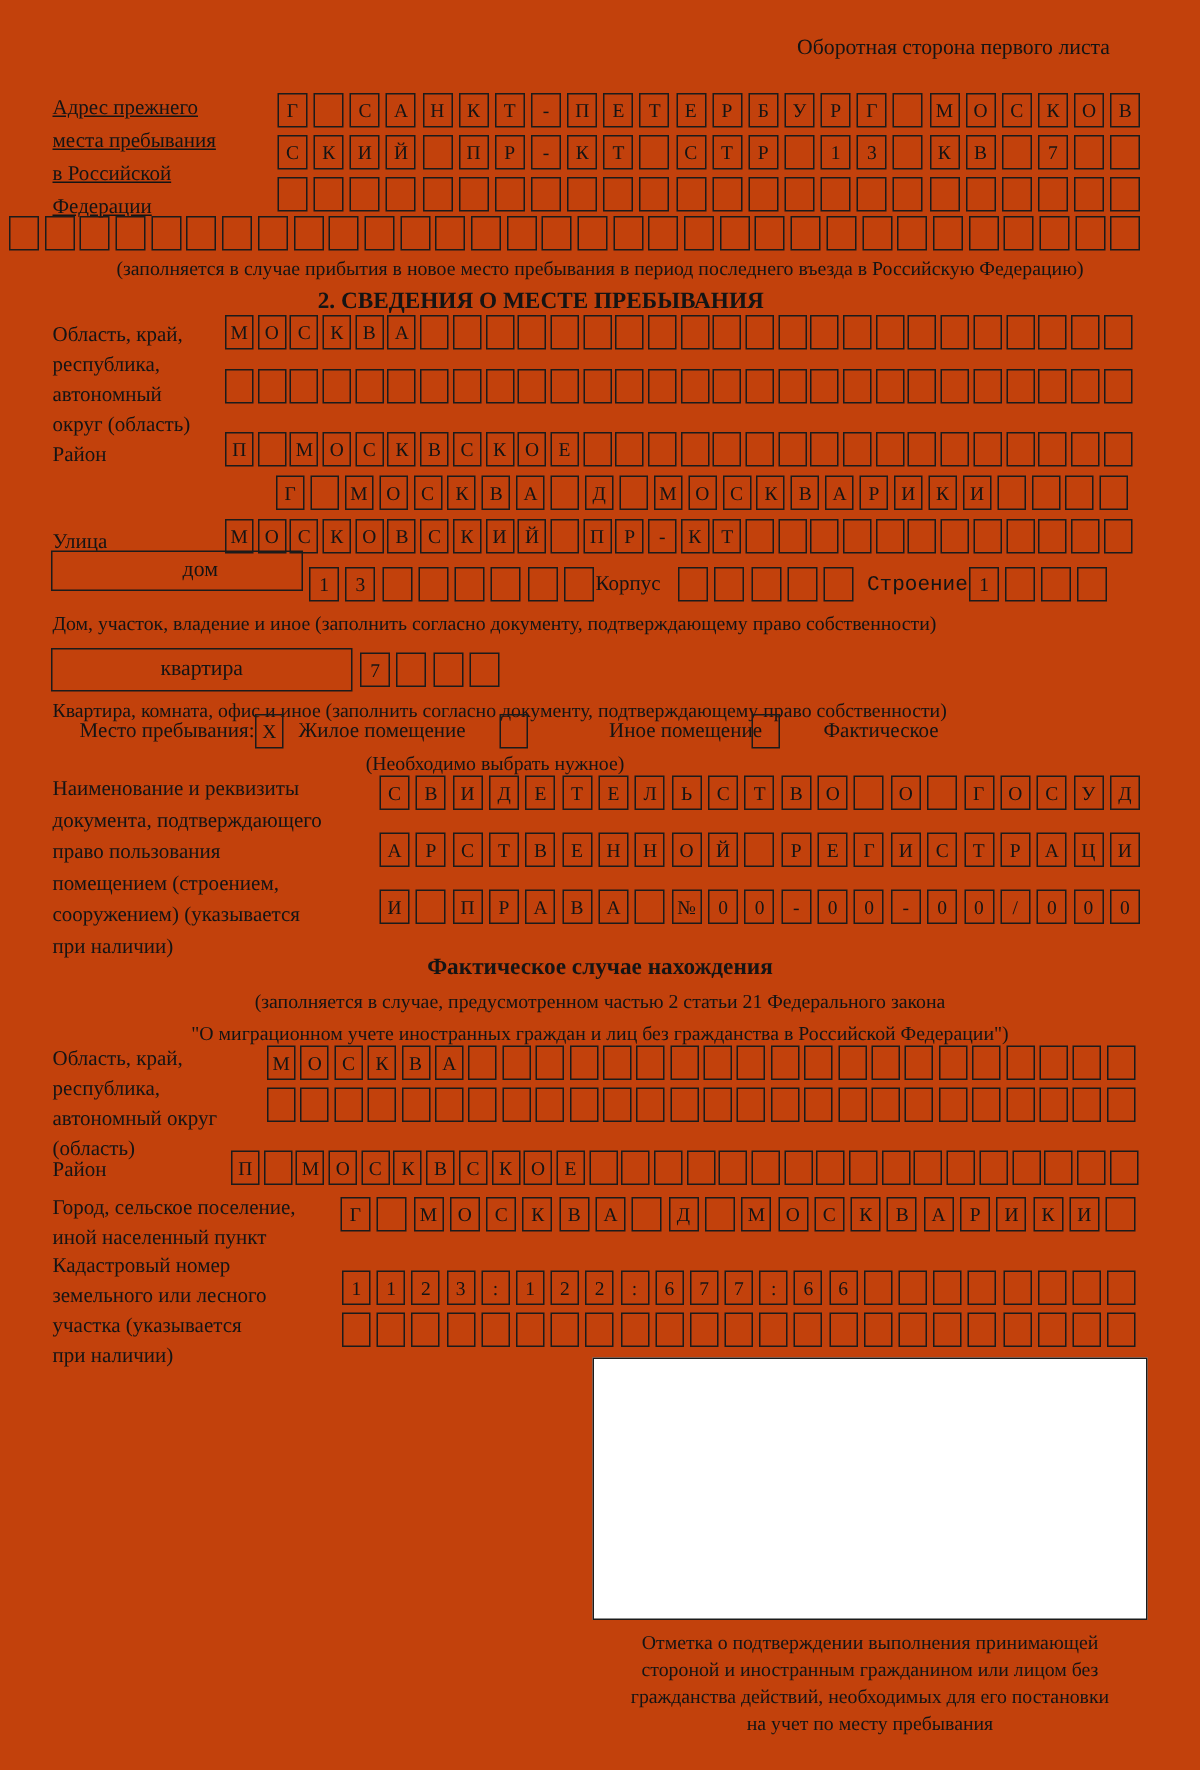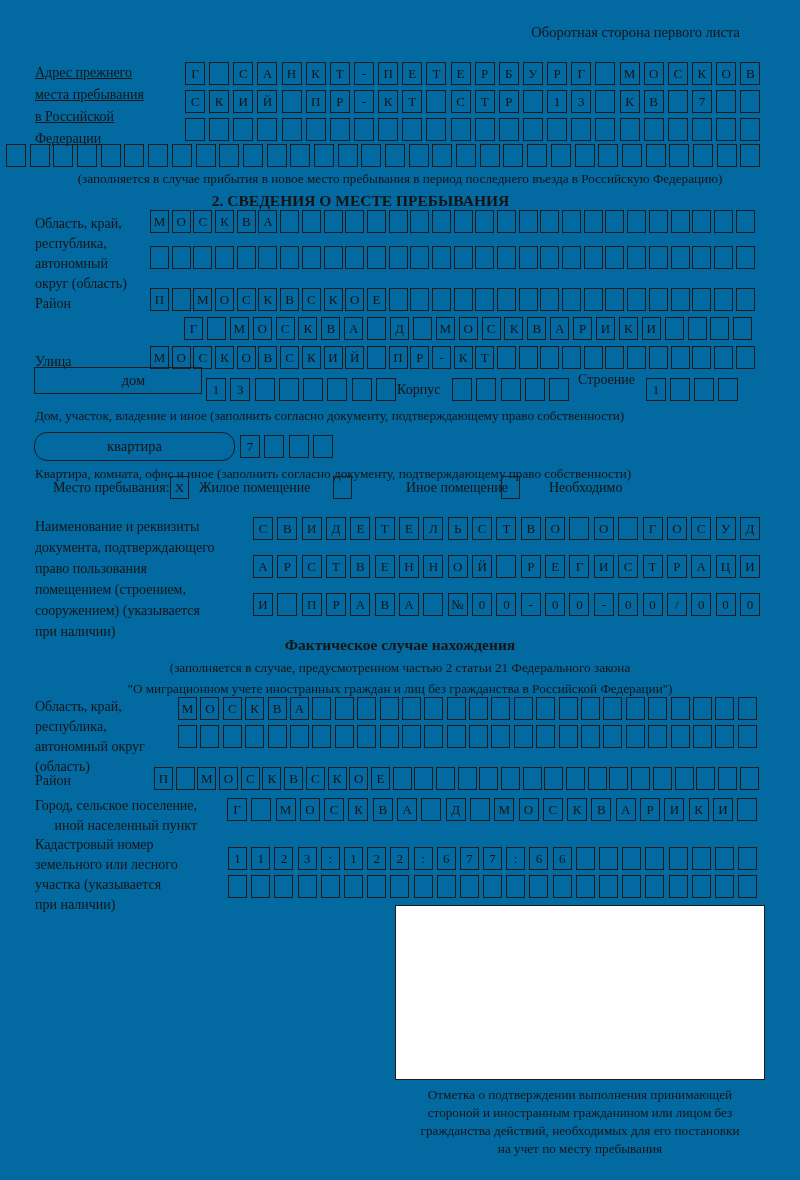--- a/index.html
+++ b/index.html
@@ -1,16 +1,16 @@
 <!DOCTYPE html>
 <html><head>
 <meta charset="utf-8">
 <style>
   html,body{margin:0;padding:0;background:#fff;}
-  .page{position:relative;width:800px;height:1180px;background:#0369a1;
+  .page{position:relative;width:800px;height:1180px;background:#c2410c;
         font-family:"Liberation Serif","DejaVu Serif",serif;color:#141414;overflow:hidden;}
   .abs{position:absolute;}
   .lbl{font-size:14px;line-height:20px;}
   .multiline{white-space:pre-line;}
   .caption{font-size:13.2px;line-height:16px;}
   .center{text-align:center;}
   .heading{font-weight:bold;font-size:15.5px;}
   .cellrow{position:absolute;display:flex;}
   .cell{flex:none;box-sizing:border-box;width:var(--cw,20px);height:23px;
         border:1.7px solid #1b1b1b;margin-right:calc(var(--p,24px) - var(--cw,20px));
@@ -319,45 +319,46 @@
       <span class="cell"></span>
     </div>
   <div class="abs lbl" style="left:397px;top:380px;font-family:Liberation Serif, serif;">Корпус</div>
   <div class="cellrow" style="left:452px;top:378px;--p:24.3px;--cw:20px;">
       <span class="cell"></span>
       <span class="cell"></span>
       <span class="cell"></span>
       <span class="cell"></span>
       <span class="cell"></span>
     </div>
-  <div class="abs lbl" style="left:578px;top:370px;">Строение</div>
+  <div class="abs lbl" style="left:578px;top:380px;font-family:Liberation Mono, monospace;">Строение</div>
   <div class="cellrow" style="left:646px;top:378px;--p:24px;--cw:20px;">
       <span class="cell">1</span>
       <span class="cell"></span>
       <span class="cell"></span>
       <span class="cell"></span>
     </div>
   <div class="abs caption" style="left:35px;top:408px;">Дом, участок, владение и иное (заполнить согласно документу, подтверждающему право собственности)</div>
 
-  <div class="fieldbox" style="left:34px;top:432px;width:201px;height:29px;border-radius:13px;">квартира</div>
+  <div class="fieldbox" style="left:34px;top:432px;width:201px;height:29px;">квартира</div>
   <div class="cellrow" style="left:240px;top:435px;--p:24.3px;--cw:20px;">
       <span class="cell">7</span>
       <span class="cell"></span>
       <span class="cell"></span>
       <span class="cell"></span>
     </div>
   <div class="abs caption" style="left:35px;top:466px;">Квартира, комната, офис и иное (заполнить согласно документу, подтверждающему право собственности)</div>
 
   <div class="abs lbl" style="left:35px;top:478px;margin-left:18px;">Место пребывания:</div>
   <div class="checkbox" style="left:170px;top:476px;">X</div>
   <div class="abs lbl" style="left:199px;top:478px;">Жилое помещение</div>
   <div class="checkbox" style="left:333px;top:476px;"></div>
   <div class="abs lbl" style="left:363px;top:478px;margin-left:43px;">Иное помещение</div>
   <div class="checkbox" style="left:501px;top:476px;"></div>
-  <div class="abs lbl" style="left:549px;top:478px;">Необходимо</div>
+  <div class="abs lbl" style="left:549px;top:478px;">Фактическое</div>
+  <div class="abs caption center" style="left:130px;top:501px;width:400px;">(Необходимо выбрать нужное)</div>
 
   <div class="abs lbl multiline" style="left:35px;top:516px;line-height:21px;">Наименование и реквизиты
 документа, подтверждающего
 право пользования
 помещением (строением,
 сооружением) (указывается
 при наличии)</div>
   <div class="cellrow" style="left:253px;top:517px;--p:24.35px;--cw:20px;">
       <span class="cell">С</span>
       <span class="cell">В</span>
@@ -518,21 +519,21 @@
       <span class="cell"></span>
       <span class="cell"></span>
       <span class="cell"></span>
       <span class="cell"></span>
       <span class="cell"></span>
       <span class="cell"></span>
       <span class="cell"></span>
       <span class="cell"></span>
     </div>
 
-  <div class="abs lbl multiline" style="left:35px;top:796px;text-align:right;">Город, сельское поселение,
+  <div class="abs lbl multiline" style="left:35px;top:796px;">Город, сельское поселение,
 иной населенный пункт</div>
   <div class="cellrow" style="left:227px;top:798px;--p:24.3px;--cw:20px;">
       <span class="cell">Г</span>
       <span class="cell"></span>
       <span class="cell">М</span>
       <span class="cell">О</span>
       <span class="cell">С</span>
       <span class="cell">К</span>
       <span class="cell">В</span>
       <span class="cell">А</span>

